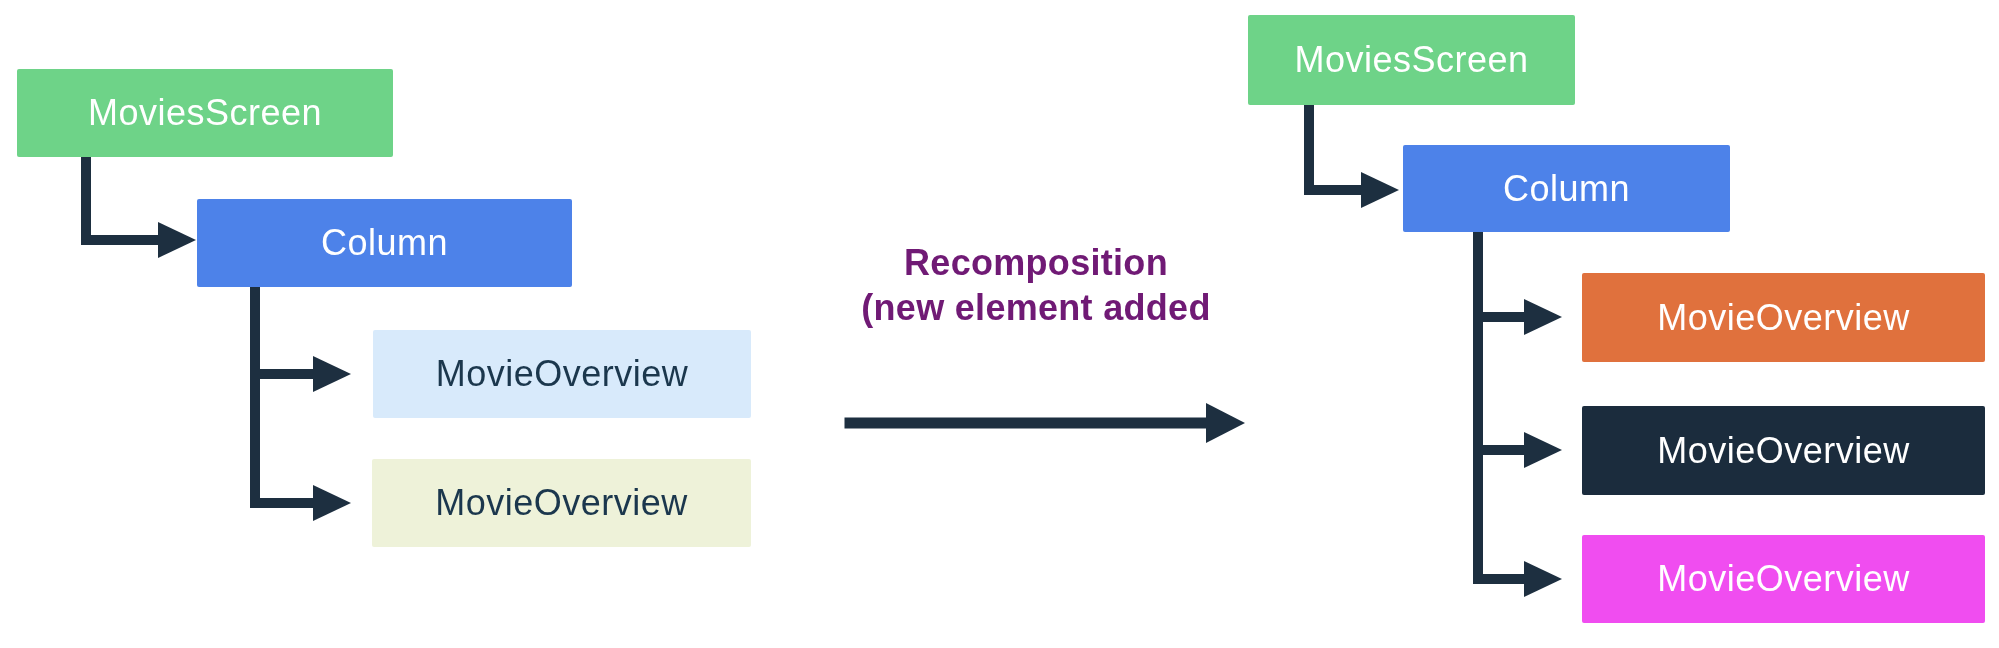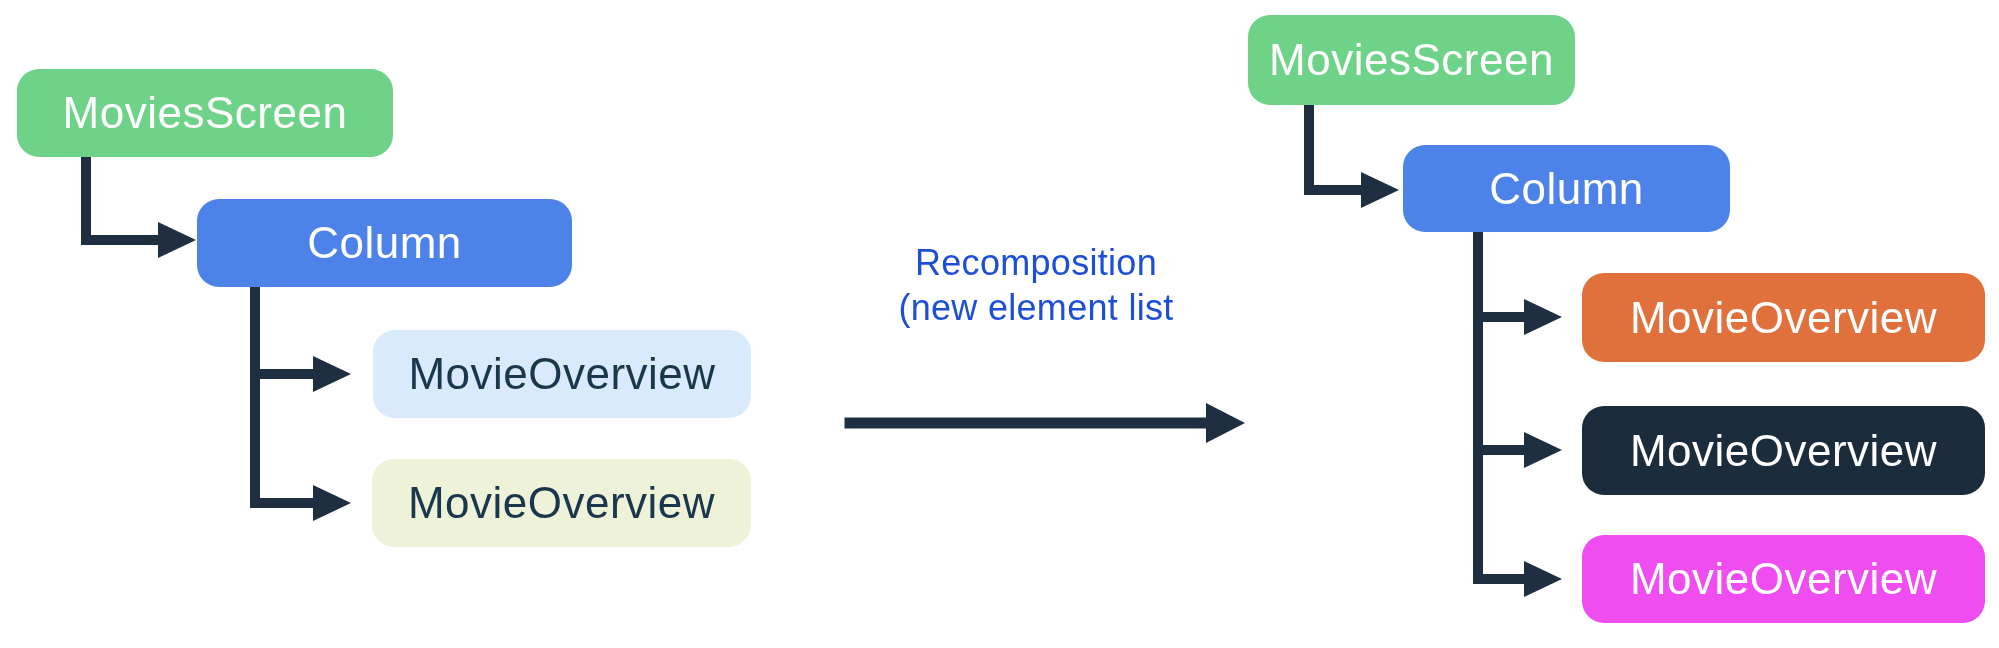--- a/index.html
+++ b/index.html
@@ -13,22 +13,22 @@
     width: 1999px;
     height: 648px;
     background: #ffffff;
     overflow: hidden;
   }
   .node {
     position: absolute;
     display: flex;
     align-items: center;
     justify-content: center;
-    border-radius: 22px;
-    font-size: 44px;
+    border-radius: 2px;
+    font-size: 36px;
     letter-spacing: 0.5px;
     white-space: nowrap;
   }
   .connectors {
     position: absolute;
     left: 0;
     top: 0;
     width: 1999px;
     height: 648px;
     pointer-events: none;
@@ -88,23 +88,23 @@
   </svg>
 
   <div class="node" style="left: 17px; top: 69px; width: 376px; height: 88px; background-color: rgb(110, 211, 136); color: rgb(255, 255, 255);">MoviesScreen</div>
 
   <div class="node" style="left: 197px; top: 199px; width: 375px; height: 88px; background-color: rgb(77, 130, 233); color: rgb(255, 255, 255);">Column</div>
 
   <div class="node" style="left: 373px; top: 330px; width: 378px; height: 88px; background-color: rgb(216, 234, 251); color: rgb(27, 55, 77);">MovieOverview</div>
 
   <div class="node" style="left: 372px; top: 459px; width: 379px; height: 88px; background-color: rgb(238, 242, 217); color: rgb(27, 55, 77);">MovieOverview</div>
 
-  <div class="annotation" style="color: #1d4ed8;">
+  <div class="annotation" style="color: #701a75; font-weight: bold;">
     <div>Recomposition</div>
-    <div>(new element list</div>
+    <div>(new element added</div>
   </div>
 
   <div class="node" style="left: 1248px; top: 15px; width: 327px; height: 90px; background-color: rgb(110, 211, 136); color: rgb(255, 255, 255);">MoviesScreen</div>
 
   <div class="node" style="left: 1403px; top: 145px; width: 327px; height: 87px; background-color: rgb(77, 130, 233); color: rgb(255, 255, 255);">Column</div>
 
   <div class="node" style="left: 1582px; top: 273px; width: 403px; height: 89px; background-color: rgb(224, 113, 61); color: rgb(255, 255, 255);">MovieOverview</div>
 
   <div class="node" style="left: 1582px; top: 406px; width: 403px; height: 89px; background-color: rgb(27, 44, 61); color: rgb(255, 255, 255);">MovieOverview</div>
 

